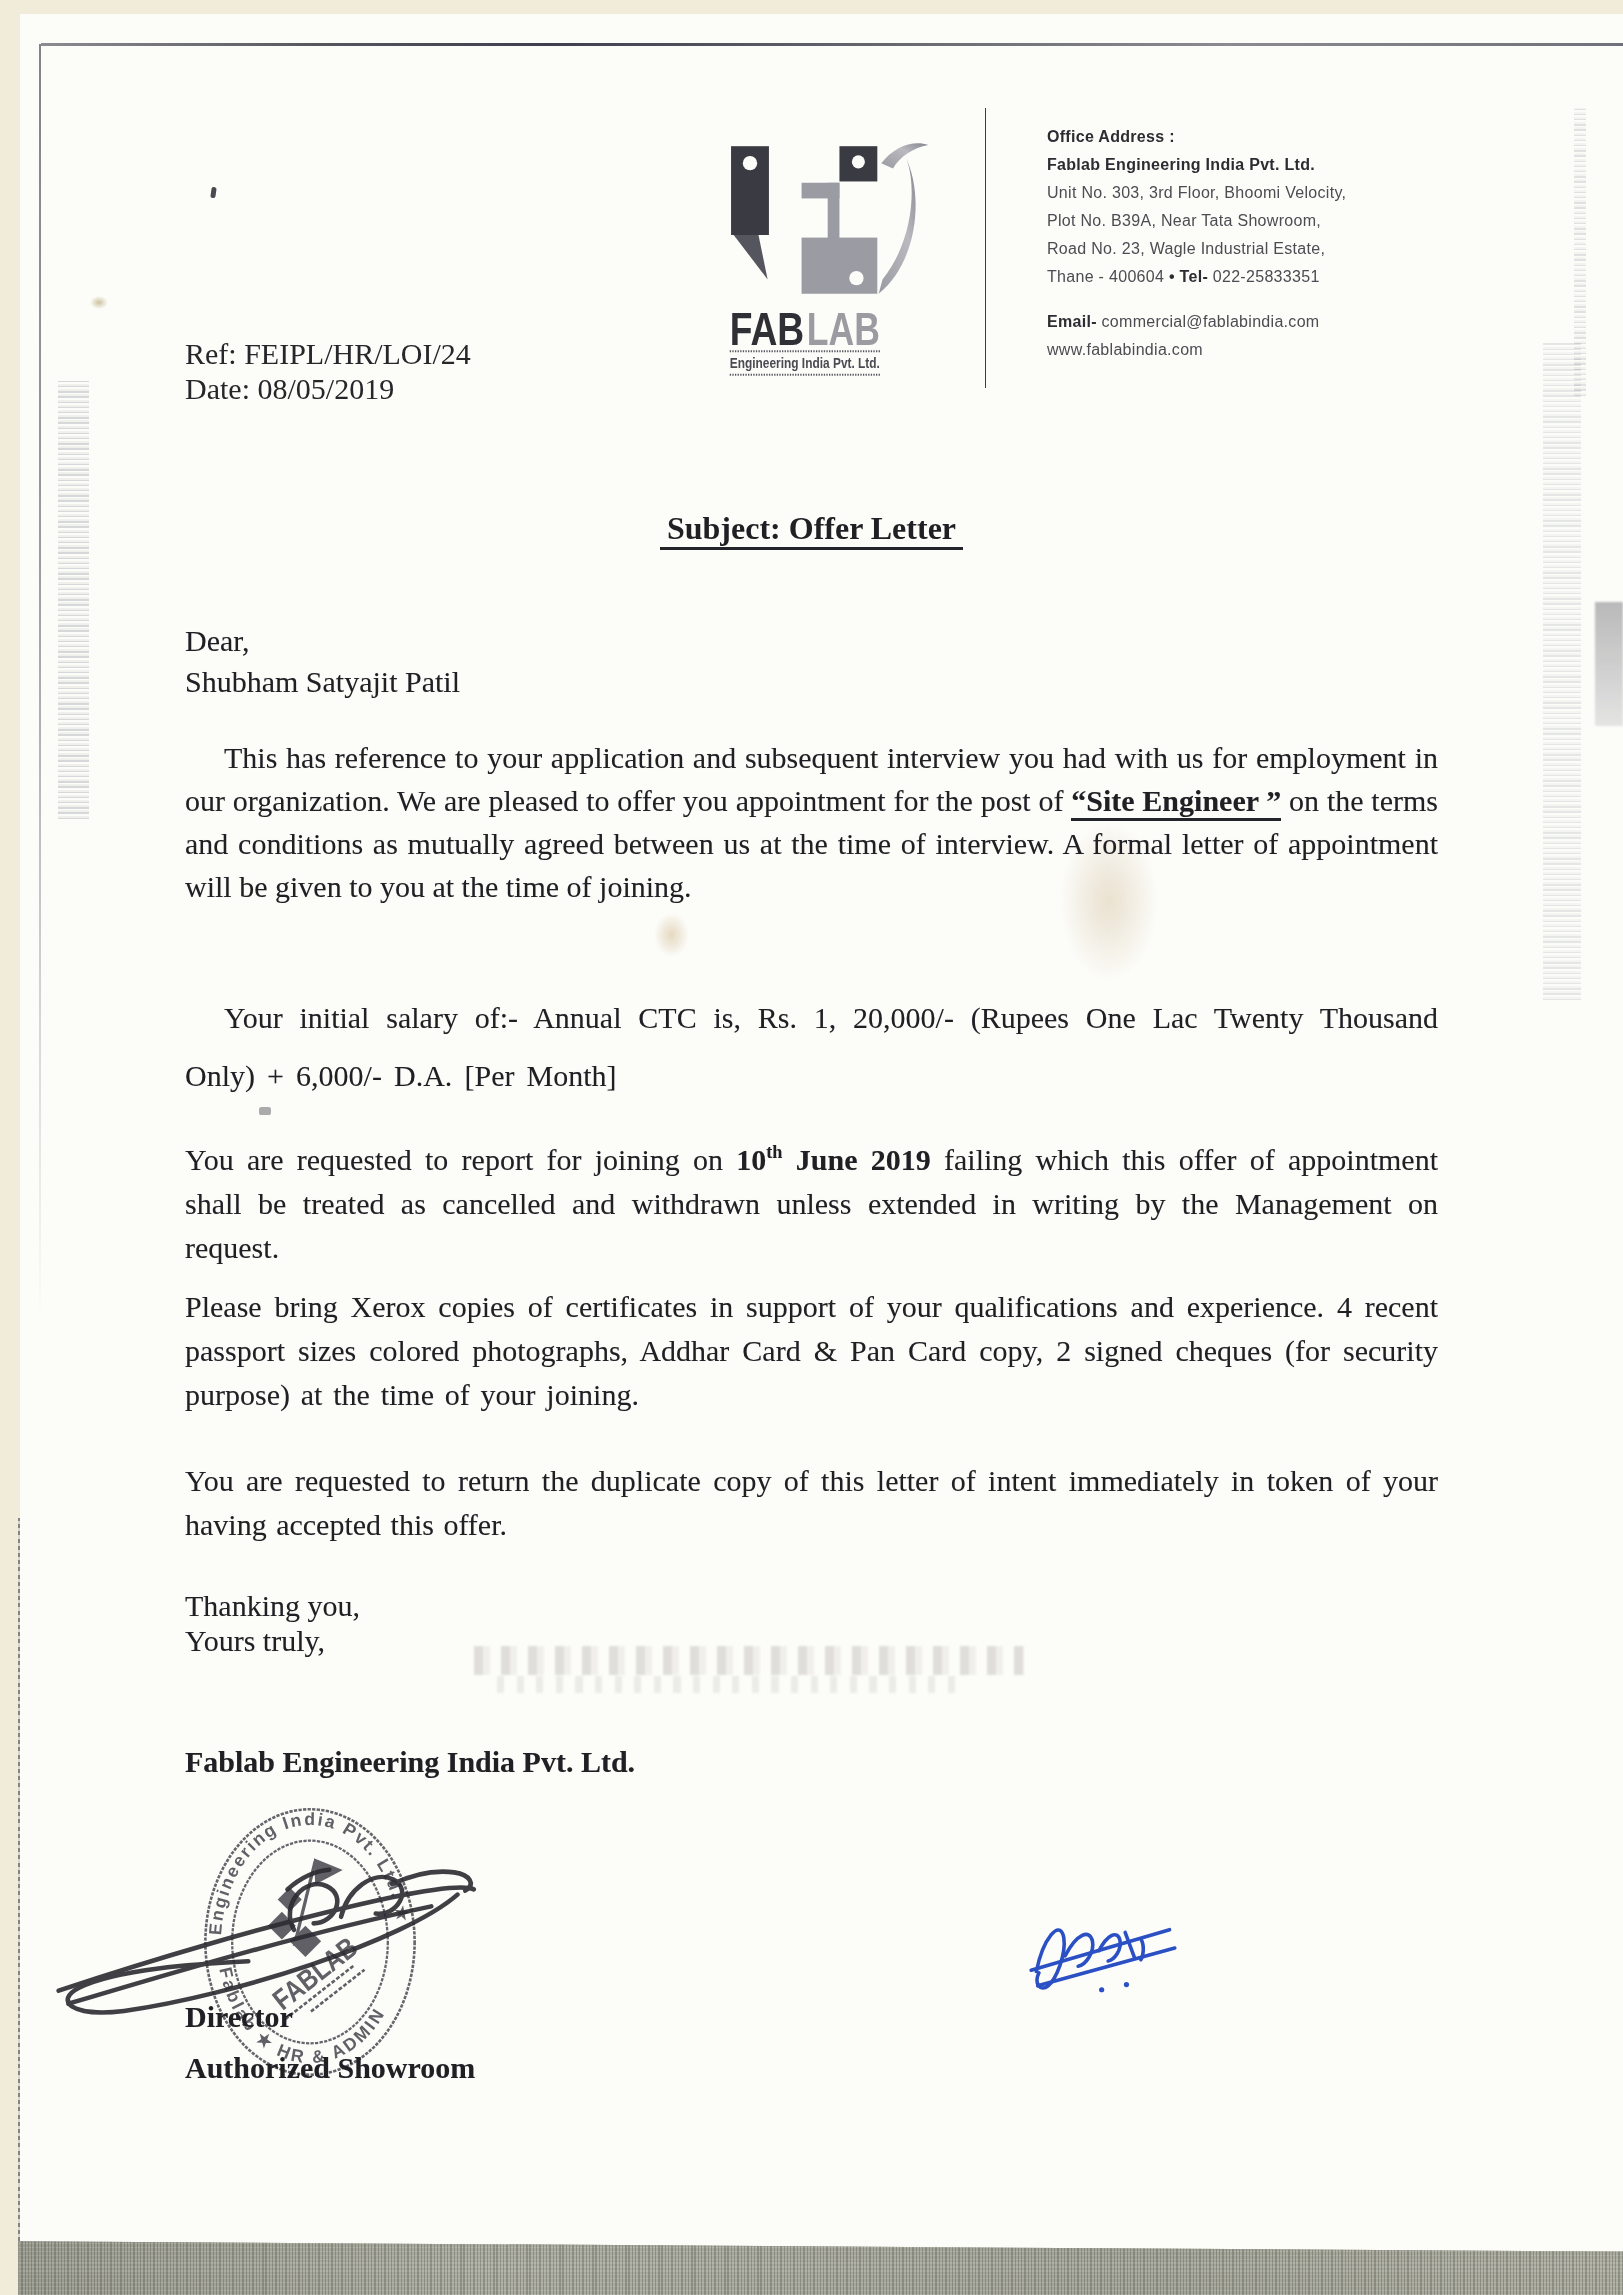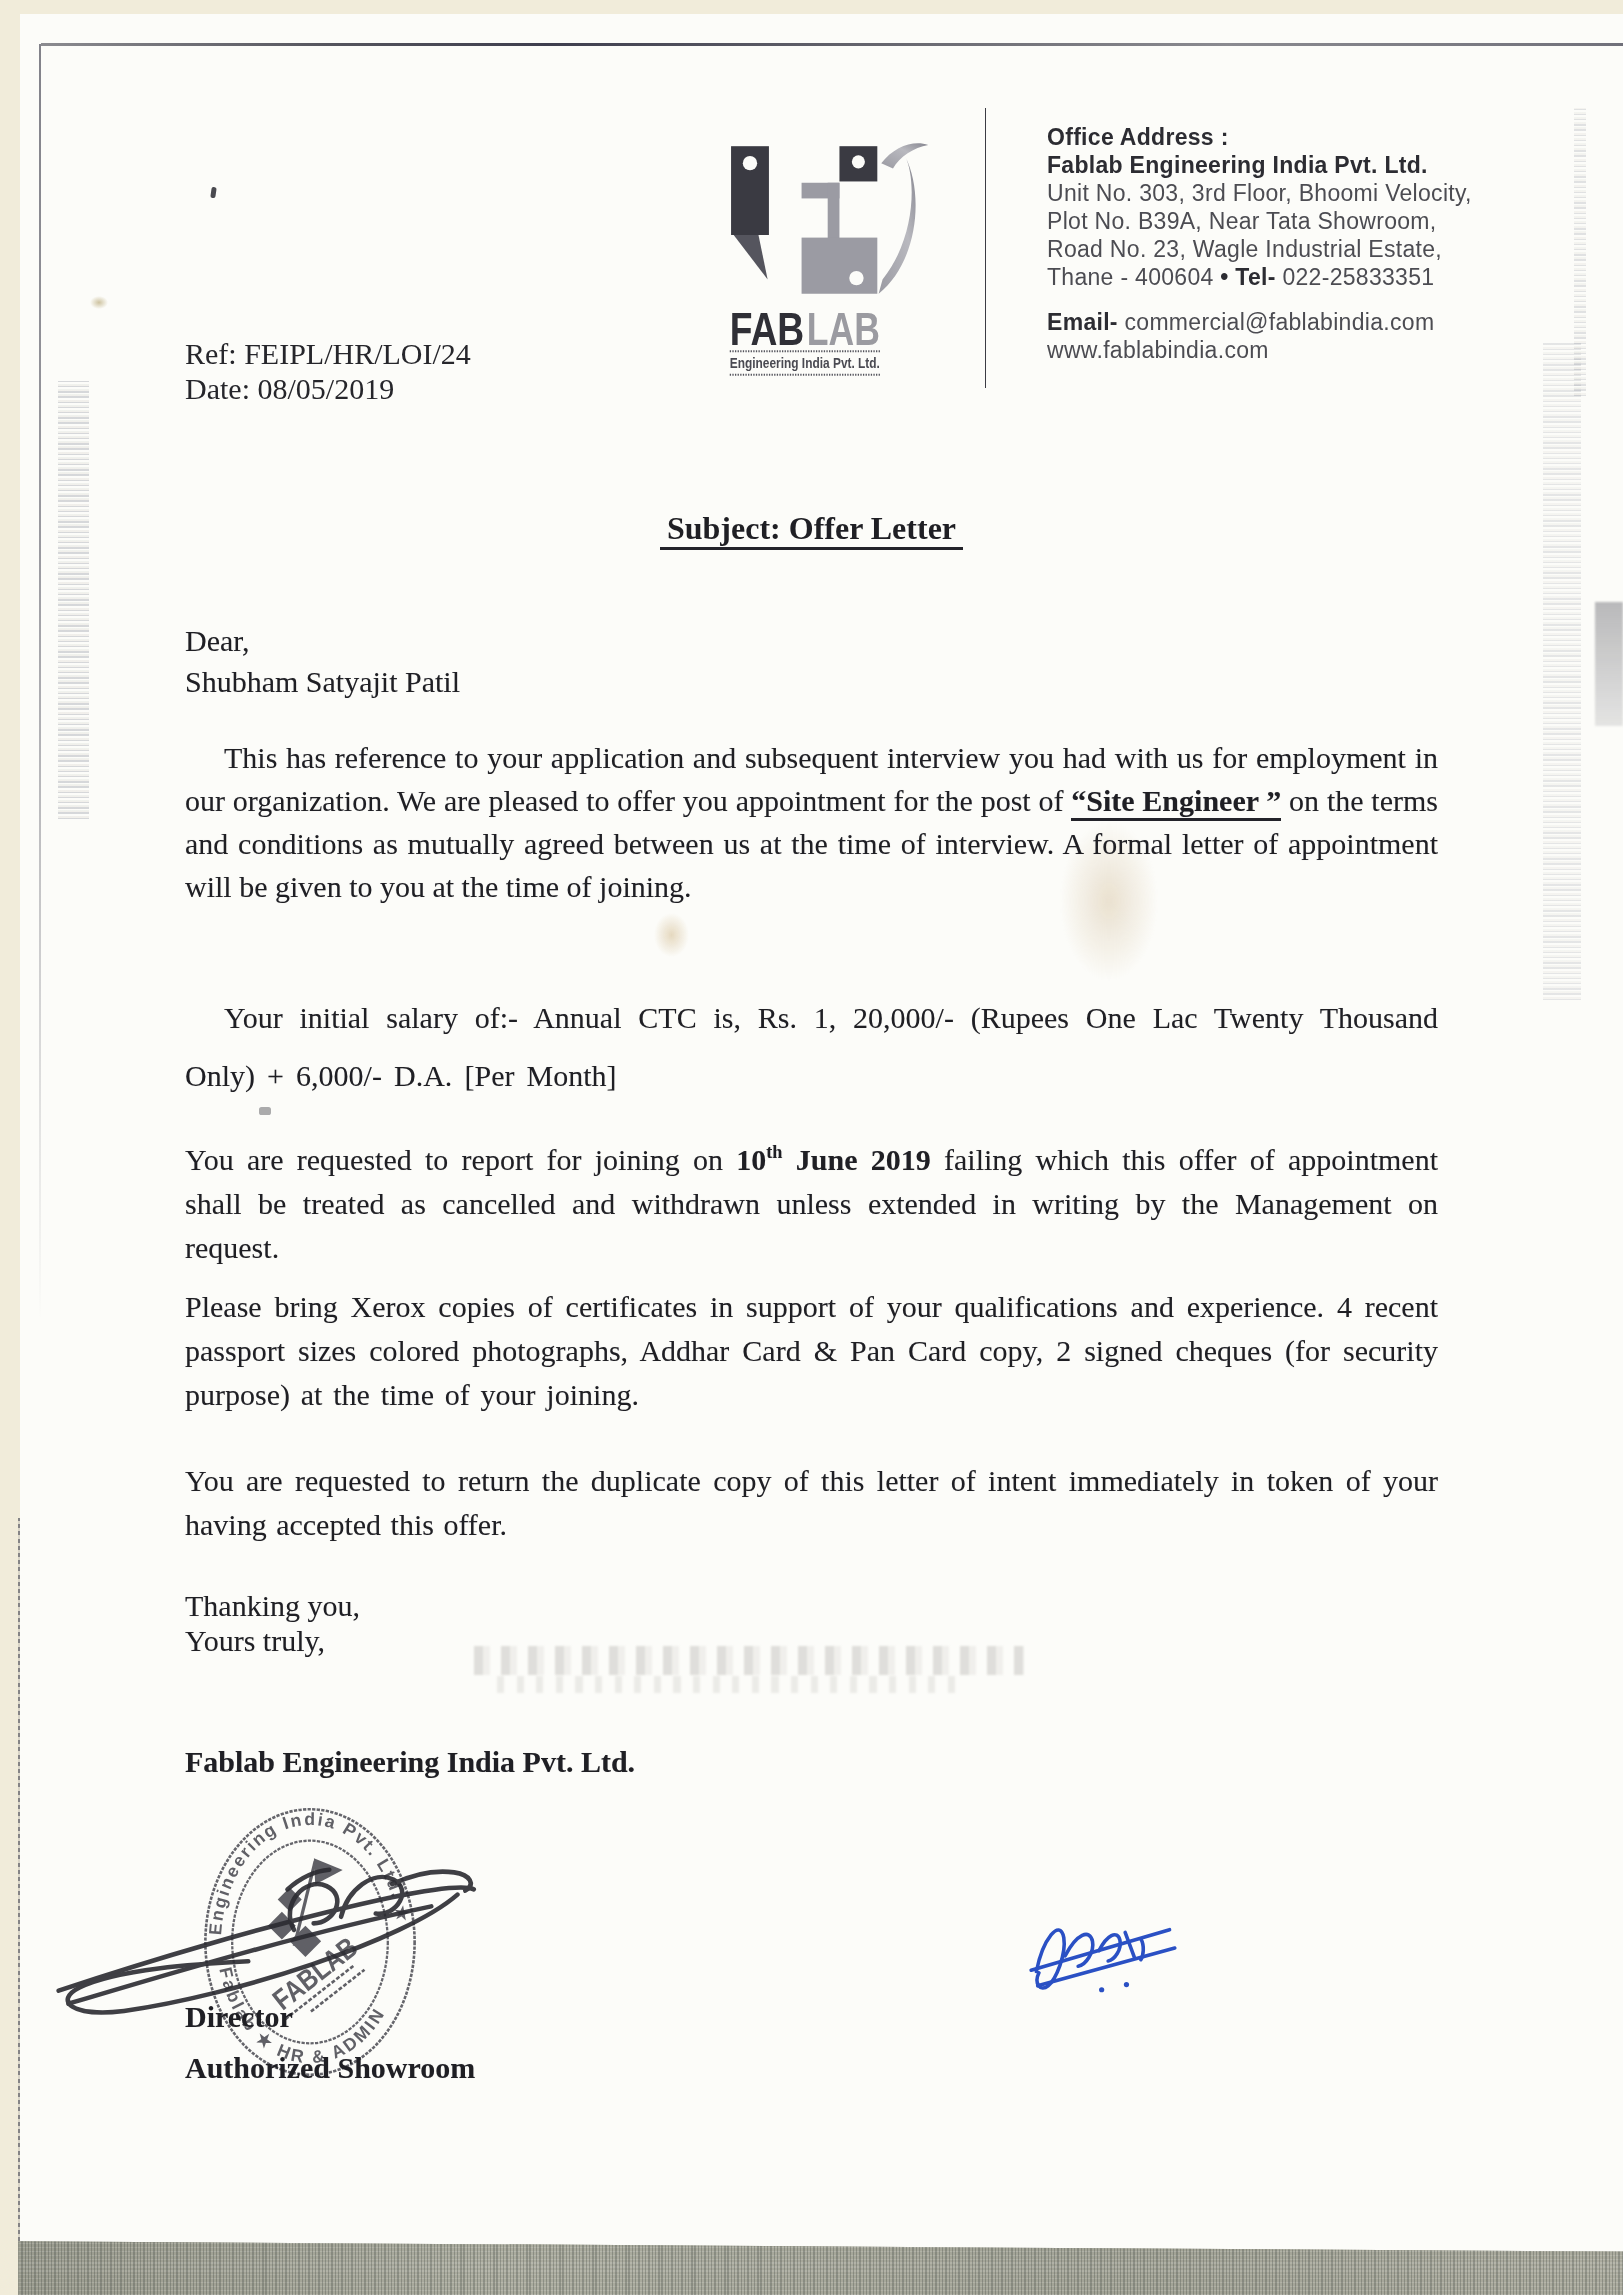--- a/index.html
+++ b/index.html
@@ -34,21 +34,21 @@
      background:radial-gradient(closest-side,rgba(168,148,88,.55),rgba(168,148,88,0));}
   .ink-tick{position:absolute;left:211px;top:187px;width:4.6px;height:11px;background:#4a4a50;border-radius:2px;transform:rotate(8deg);}
   .gray-mark{position:absolute;left:259px;top:1107px;width:11.8px;height:7.9px;background:rgba(90,90,96,.5);filter:blur(0.7px);border-radius:2.6px;}
   .ghost-line-1{position:absolute;left:474px;top:1646px;width:550px;height:29px;
      background:repeating-linear-gradient(90deg,rgba(110,106,100,.20) 0 9.2px,rgba(140,134,126,.10) 9.2px 15.7px,transparent 15.7px 27px);filter:blur(1.3px);}
   .ghost-line-2{position:absolute;left:497px;top:1676px;width:458px;height:17px;
      background:repeating-linear-gradient(90deg,rgba(120,116,110,.12) 0 7.2px,transparent 7.2px 19.6px);filter:blur(1.3px);}
   
   .lh-divider{position:absolute;left:985px;top:108px;width:1.3px;height:280px;background:#3c3c44;}
   .office{position:absolute;left:1047px;top:123px;width:497px;
-     font-family:"Liberation Sans",sans-serif;font-size:23px;line-height:28px;color:#4c4c52;letter-spacing:0.3px;}
+     font-family:"Liberation Sans",sans-serif;font-size:16px;line-height:28px;color:#4c4c52;letter-spacing:0.3px;}
   .office .b{font-weight:bold;color:#2c2c32;}
   .office .gap{height:17px;}
   .meta{position:absolute;left:185px;width:458px;font-size:30px;color:#26262b;}
   .meta-ref{top:321px;margin-top:16px;}
   .meta-date{top:372px;}
   
   .subject-wrap{position:absolute;left:185px;top:510px;width:1253px;text-align:center;}
   .subject{font-size:32px;font-weight:bold;border-bottom:3.3px solid #23232a;padding:0 6.5px 1.3px 6.5px;}
   
   .block{position:absolute;left:185px;width:1253px;font-size:30px;text-align:justify;

